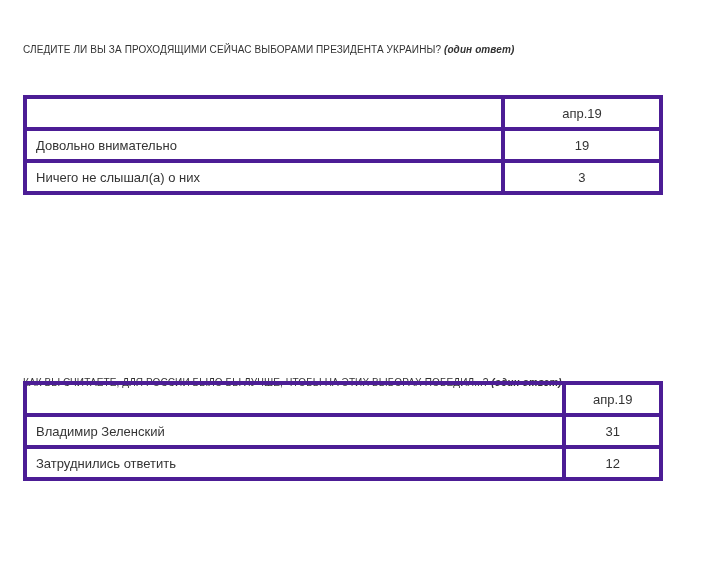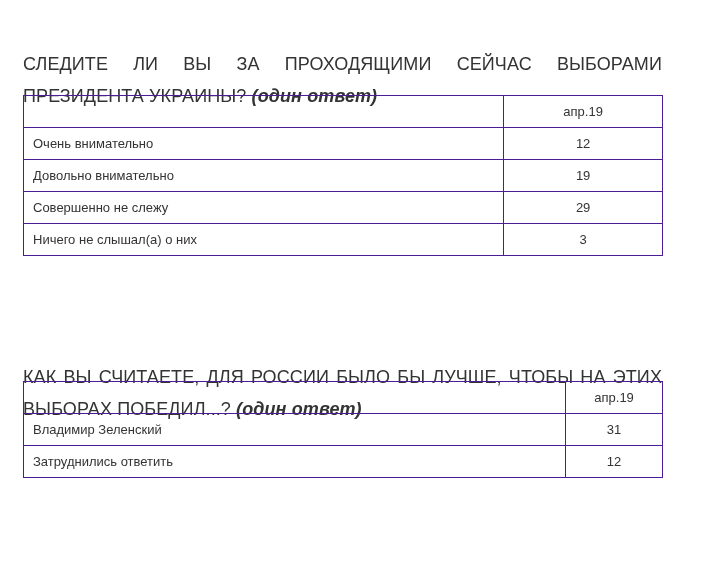--- a/index.html
+++ b/index.html
@@ -12,44 +12,44 @@
       height: 569px;
       position: relative;
       overflow: hidden;
       font-family: "Liberation Sans", sans-serif;
       color: #333333;
     }
     .question {
       position: absolute;
       left: 23px;
       width: 639px;
-      font-size: 18px;
-      line-height: 32px;
+      font-size: 10px;
+      line-height: 20px;
       text-align: justify;
       text-align-last: left;
       color: #333333;
       letter-spacing: 0.1px;
     }
     .question .note {
       font-weight: bold;
       font-style: italic;
       color: #333333;
     }
     #q1 { top: 30px; }
-    #q2 { top: 318px; margin-top: 43px; }
+    #q2 { top: 330px; margin-top: 43px; }
     table {
       position: absolute;
       left: 23px;
       width: 640px;
       border-collapse: collapse;
       font-size: 13px;
       color: #333333;
     }
     td {
-      border: 1px solid #4c1d95;
+      border: 4px solid #4c1d95;
       height: 32px;
       padding: 0 0 0 9px;
       vertical-align: middle;
       box-sizing: border-box;
     }
     td.val {
       text-align: center;
       padding: 0;
     }
     #t1 { top: 95px; }
@@ -67,30 +67,22 @@
   <span class="note">(один ответ)</span>
 </p>
 
 <table id="t1">
   <tbody>
       <tr>
     <td class="label-col"></td>
     <td class="val">апр.19</td>
   </tr>
   <tr>
-    <td class="label-col">Очень внимательно</td>
-    <td class="val">12</td>
-  </tr>
-  <tr>
     <td class="label-col">Довольно внимательно</td>
     <td class="val">19</td>
-  </tr>
-  <tr>
-    <td class="label-col">Совершенно не слежу</td>
-    <td class="val">29</td>
   </tr>
   <tr>
     <td class="label-col">Ничего не слышал(а) о них</td>
     <td class="val">3</td>
   </tr>
 </tbody>
   </table>
 
 <p class="question" id="q2">
   <span>КАК ВЫ СЧИТАЕТЕ, ДЛЯ РОССИИ БЫЛО БЫ ЛУЧШЕ, ЧТОБЫ НА ЭТИХ ВЫБОРАХ ПОБЕДИЛ...?</span>

